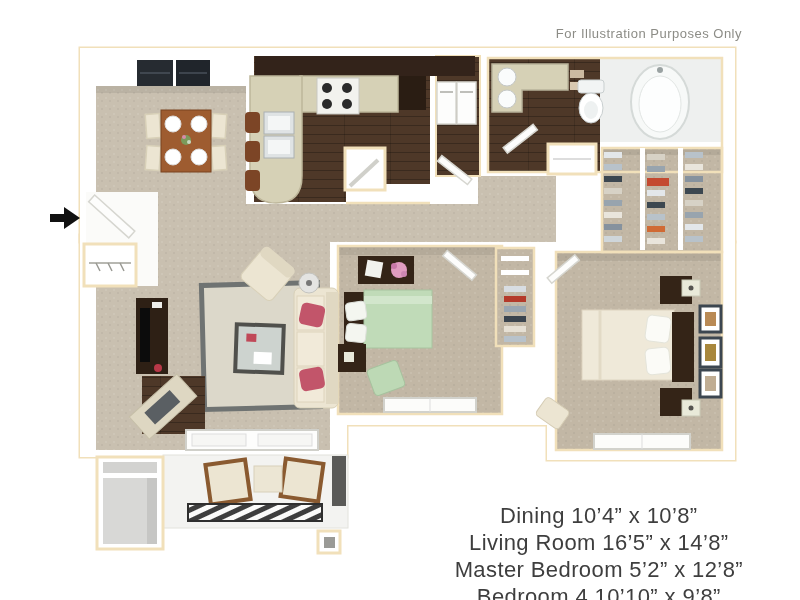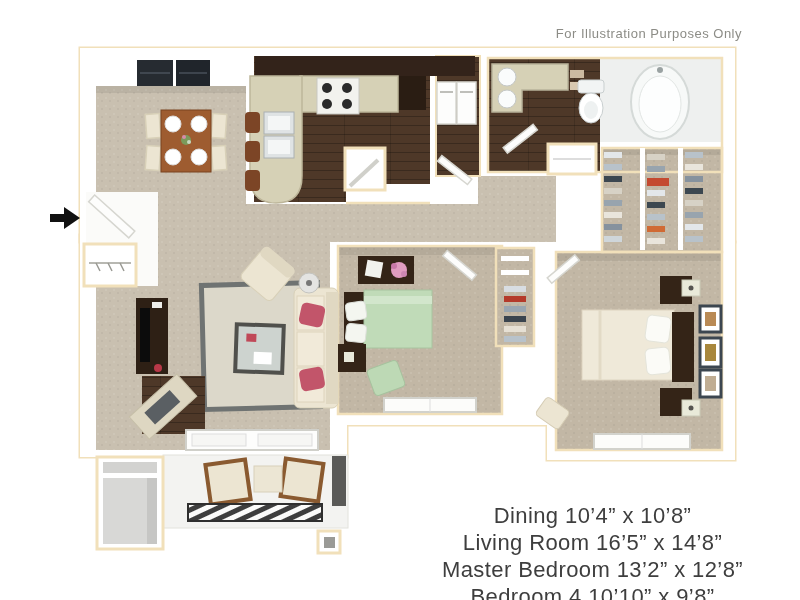--- a/index.html
+++ b/index.html
@@ -374,15 +374,15 @@
     <rect x="103" y="478" width="54" height="66" fill="#d8d8d6"></rect>
     <rect x="147" y="478" width="10" height="66" fill="#c6c6c4"></rect>
   </g>
 </svg>
 
 <div class="notice">For Illustration Purposes Only</div>
 
 <div class="dims">
   <div>Dining 10’4” x 10’8”</div>
   <div>Living Room 16’5” x 14’8”</div>
-  <div>Master Bedroom 13’2” x 12’8”</div>
+  <div>Master Bedroom 5’2” x 12’8”</div>
   <div>Bedroom 4 10’10” x 9’8”</div>
 </div>
 
 </body></html>

